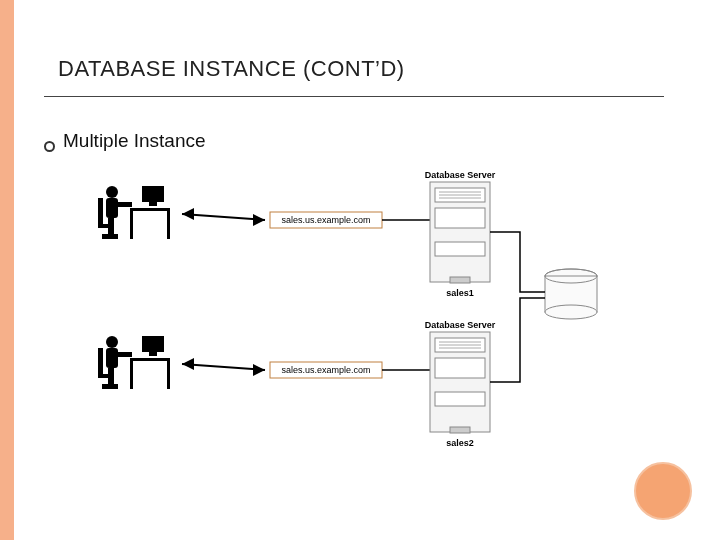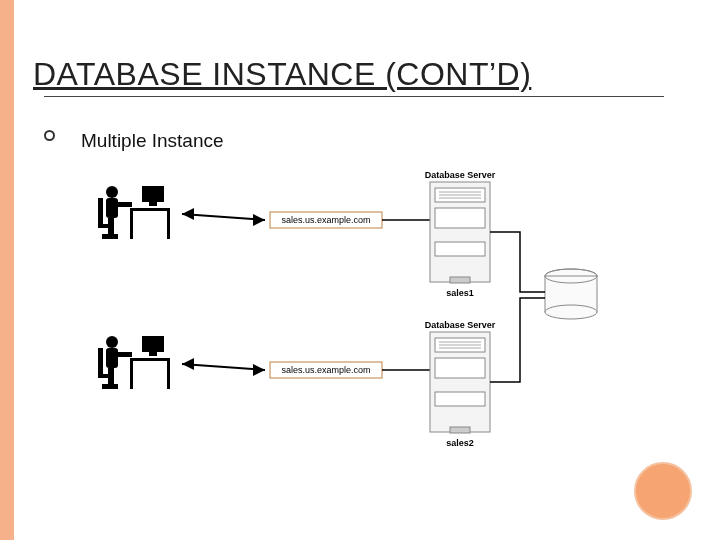--- a/index.html
+++ b/index.html
@@ -12,40 +12,39 @@
     overflow: hidden;
   }
   .left-stripe {
     position: absolute;
     left: 0; top: 0;
     width: 14px; height: 540px;
     background: #f6b08a;
   }
   .title {
     position: absolute;
-    left: 33px; top: 56px;
-    font-size: 32px;
+    left: 58px; top: 56px;
+    font-size: 22px;
     letter-spacing: 0.5px;
     color: #222;
     font-weight: 400;
-    text-decoration: underline;
   }
   .title-underline {
     position: absolute;
     left: 44px; top: 96px;
     width: 620px;
     height: 1px;
     background: #444;
   }
   .bullet-row {
     position: absolute;
     left: 44px; top: 130px;
     display: flex;
-    align-items: flex-start;
-    gap: 26px;
+    align-items: flex-end;
+    gap: 8px;
   }
   .bullet-icon {
     width: 11px; height: 11px;
     border: 2px solid #333;
     border-radius: 50%;
     background: #fff;
   }
   .bullet-text {
     font-size: 19px;
     color: #111;

